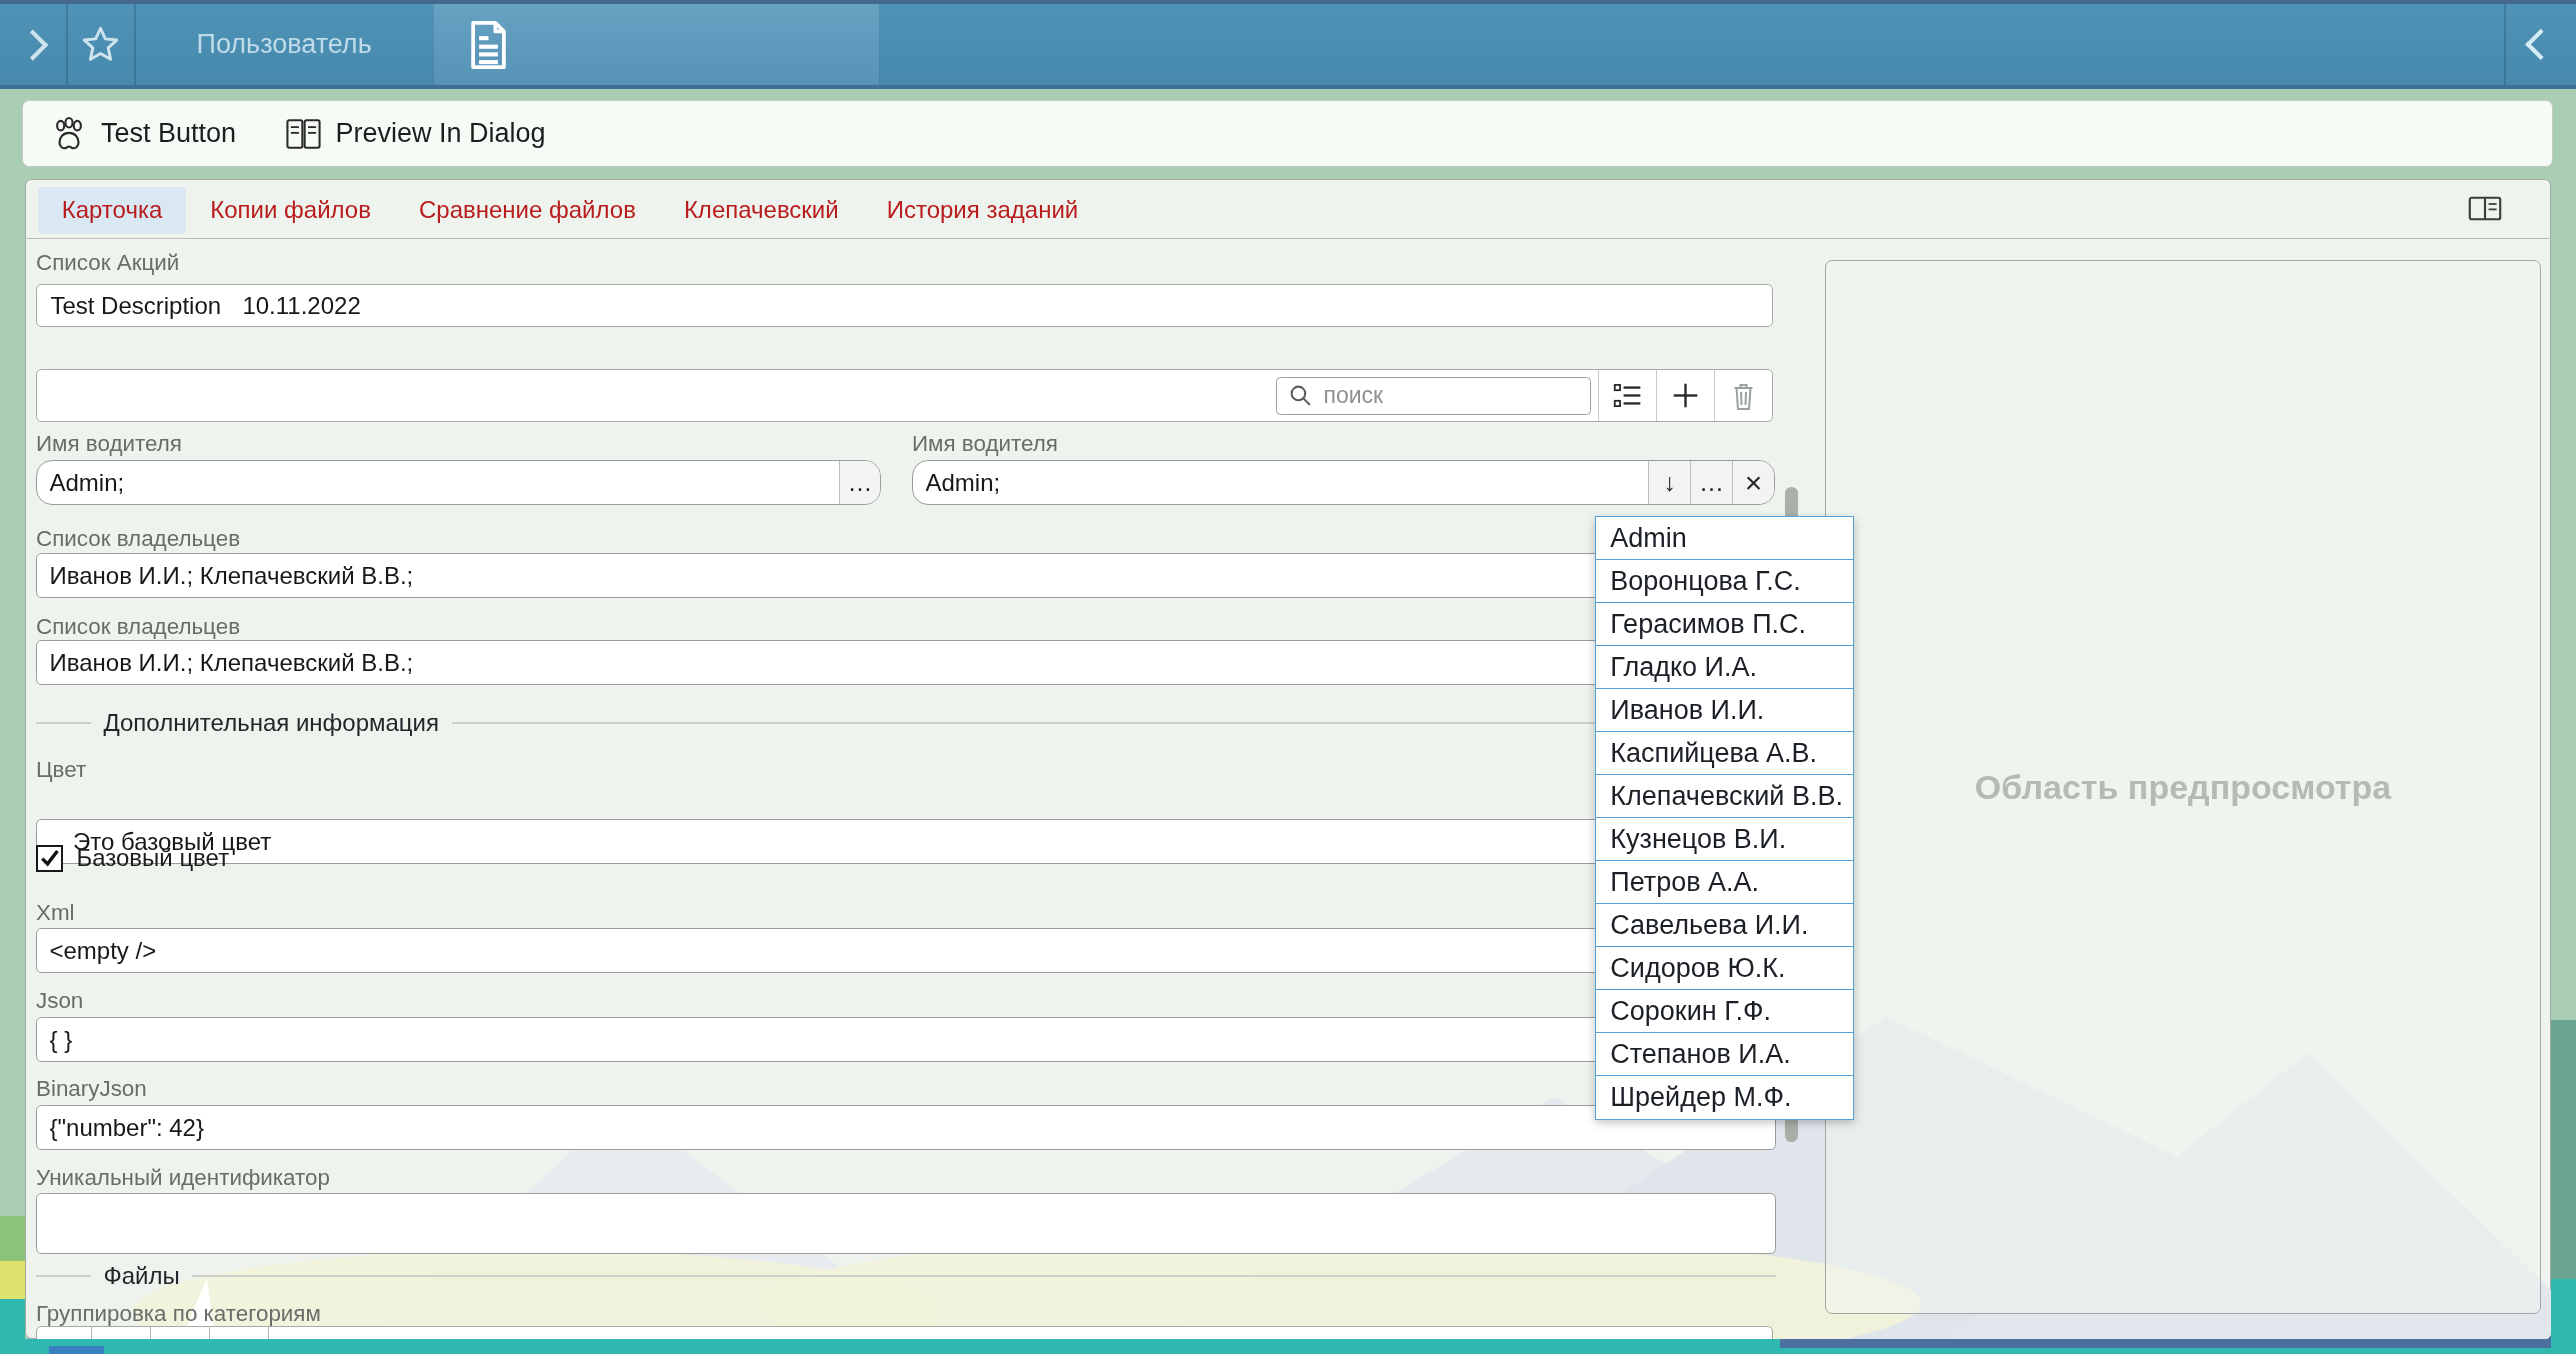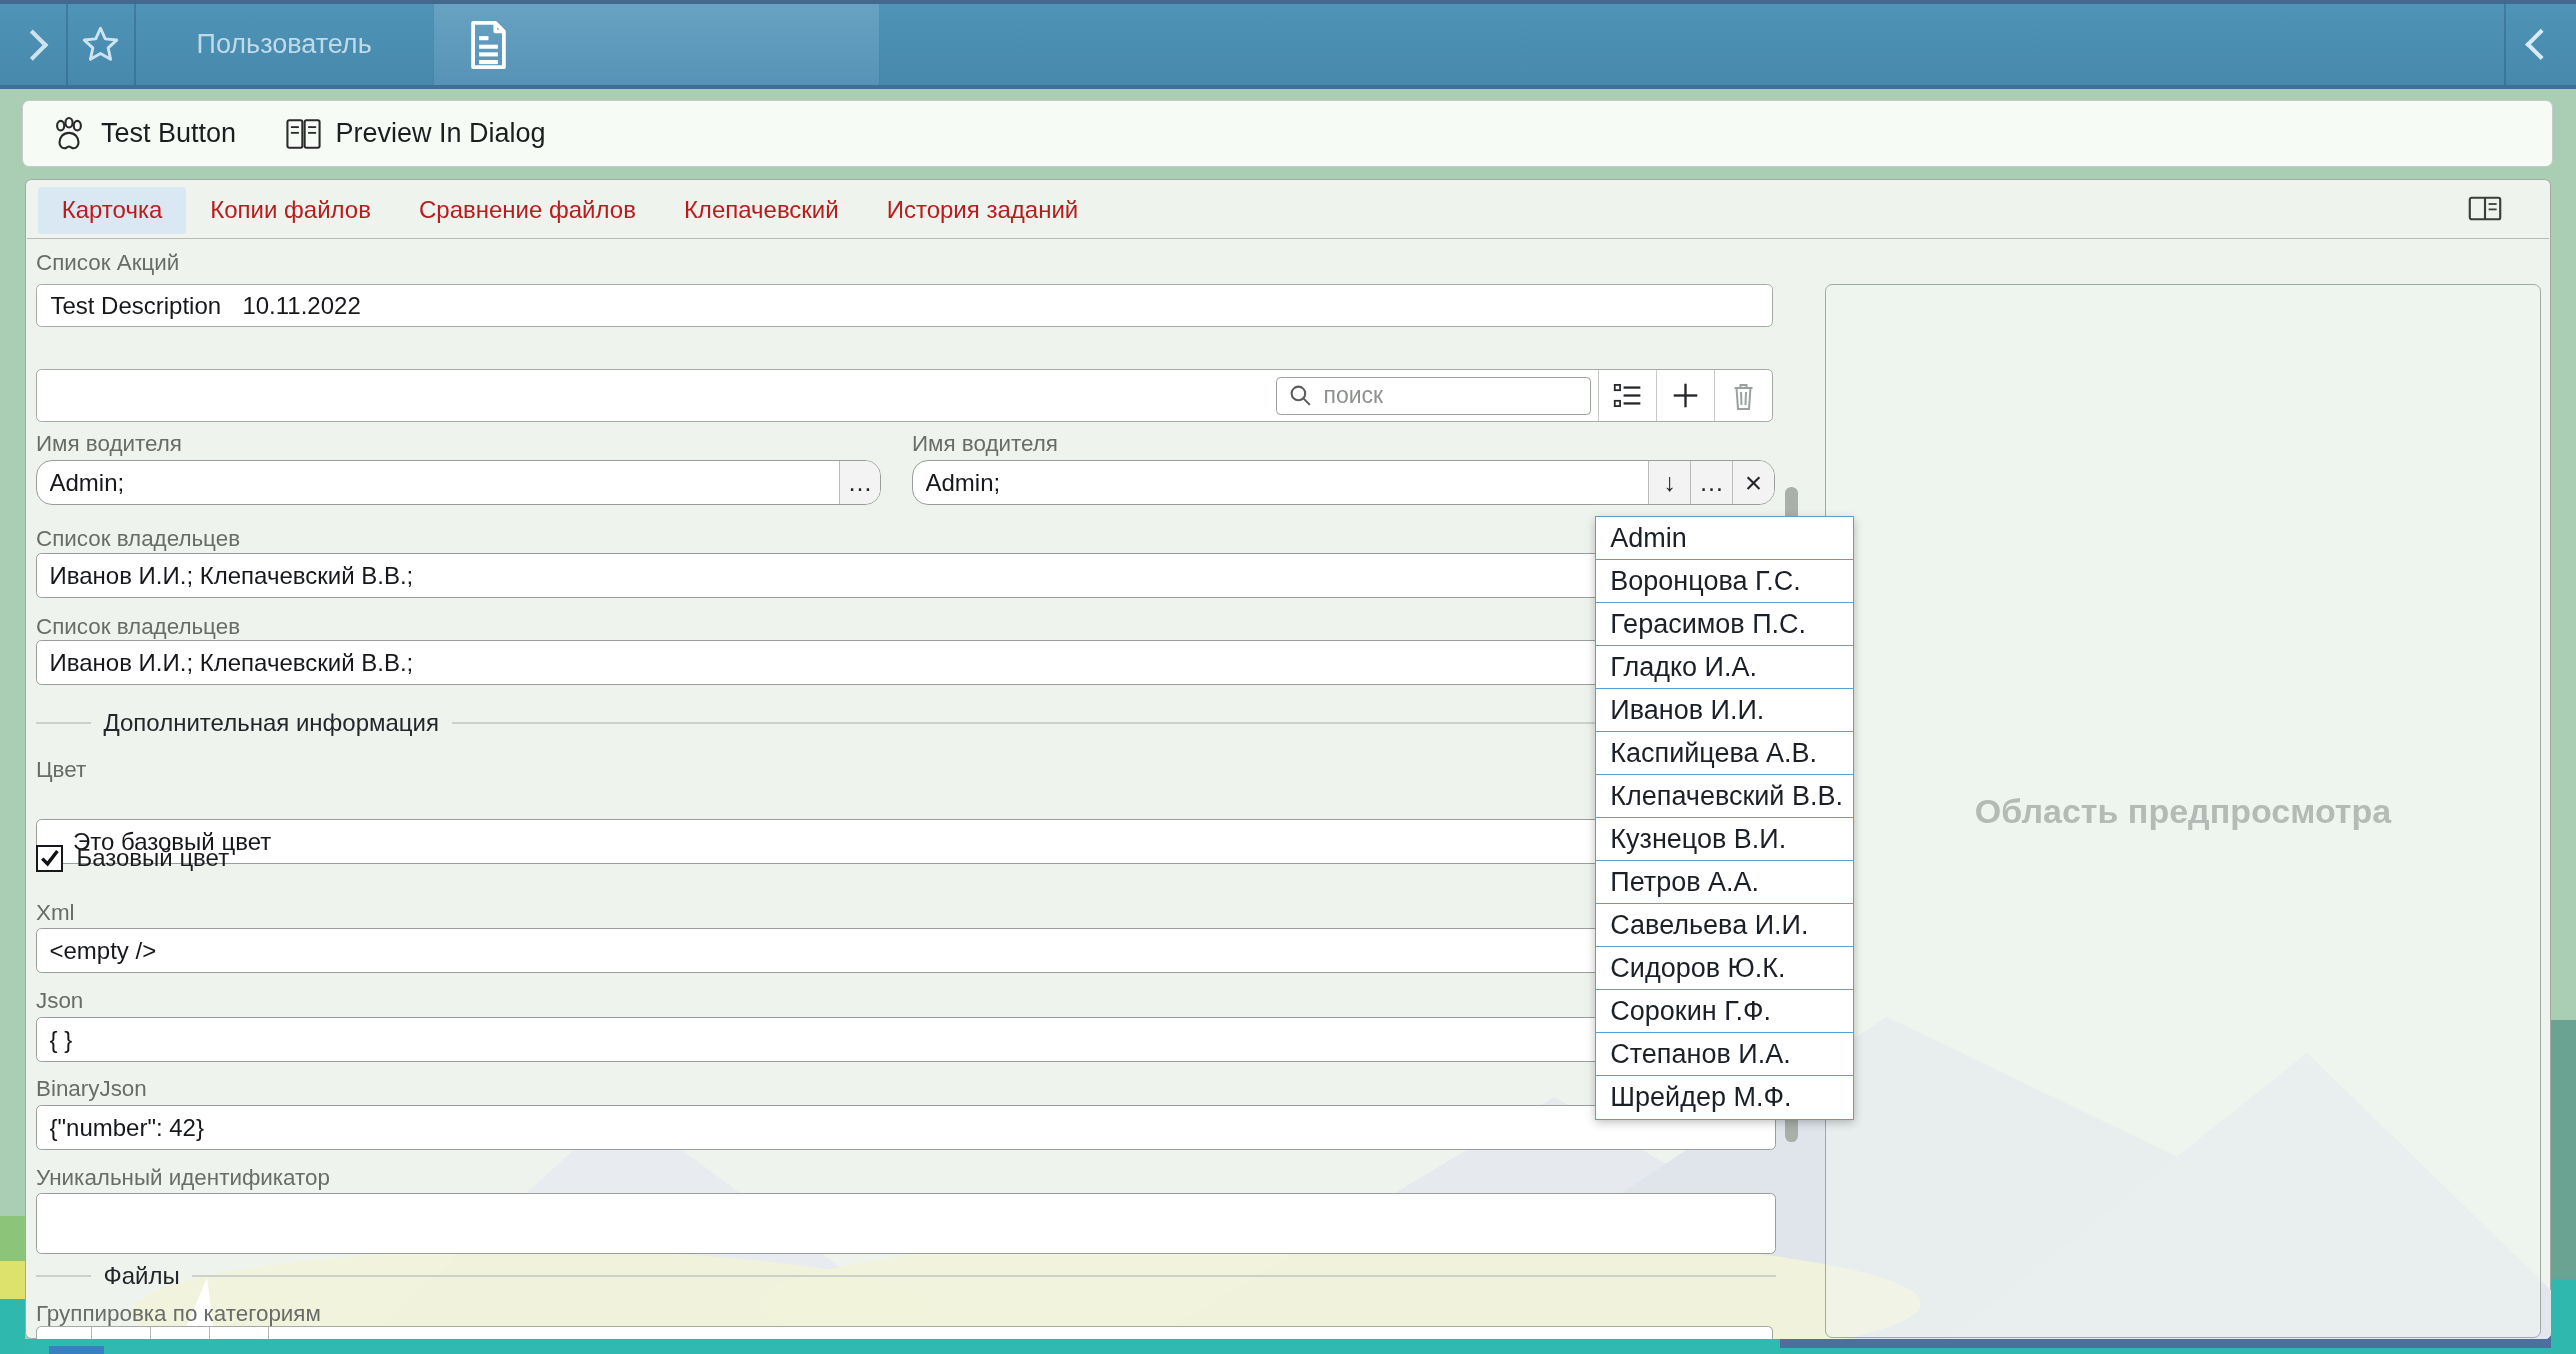--- a/index.html
+++ b/index.html
@@ -133,21 +133,21 @@
     background:#fff; border:1.8px solid #55a1da; z-index:12;
     box-shadow:0 2.7px 9px rgba(0,0,0,0.25); }
   .dd-item { height:43px; display:flex; align-items:center; padding-left:14.3px;
     font-size:27px; color:#1b1f26; border-bottom:1.8px solid #55a1da;
     background:#fff; cursor:pointer; }
   .dd-item:last-child { border-bottom:none; }
 
   
   .vthumb { position:absolute; left:1785px; top:487px; width:12.5px; height:655px;
     background:#a9afa9; border-radius:6.3px; z-index:5; cursor:pointer; }
-  .preview { position:absolute; left:1825px; top:284px; width:716px; height:1054px;
+  .preview { position:absolute; left:1825px; top:260px; width:716px; height:1054px;
     background:rgba(238,244,239,0.55); border:1.8px solid #a2a8a3; border-radius:7.2px;
     display:flex; align-items:center; justify-content:center; z-index:4; }
   .preview span { font-size:34px; font-weight:600; color:#b6bab6; }
   .bgrid { position:absolute; left:36px; top:1326px; width:1737px; height:12.5px;
     background:#fff; border:1.8px solid #a4aaa4; border-bottom:none;
     border-radius:5.4px 5.4px 0 0; display:flex; overflow:hidden; z-index:4; }
   .bgc { border-right:1.8px solid #b4bab4; }
   .bgc1{width:55px;} .bgc2{width:59px;} .bgc3{width:59px;} .bgc4{width:59px;}
 
   svg { display:block; }

